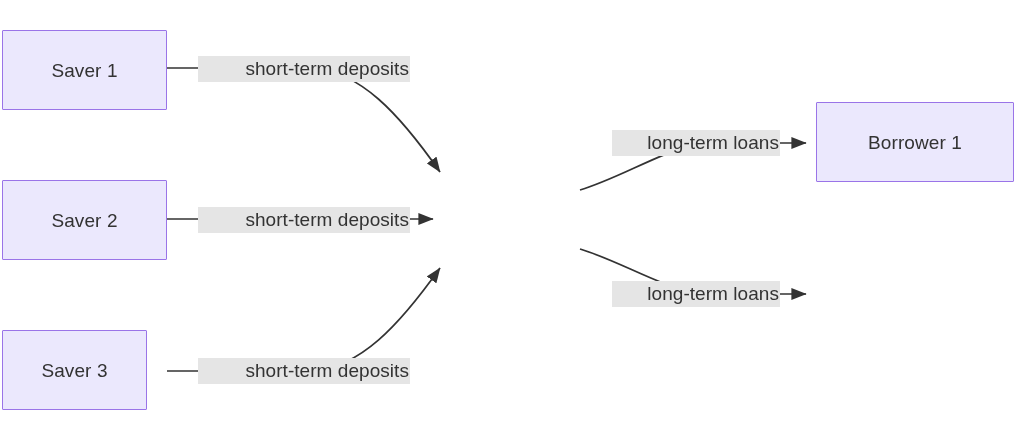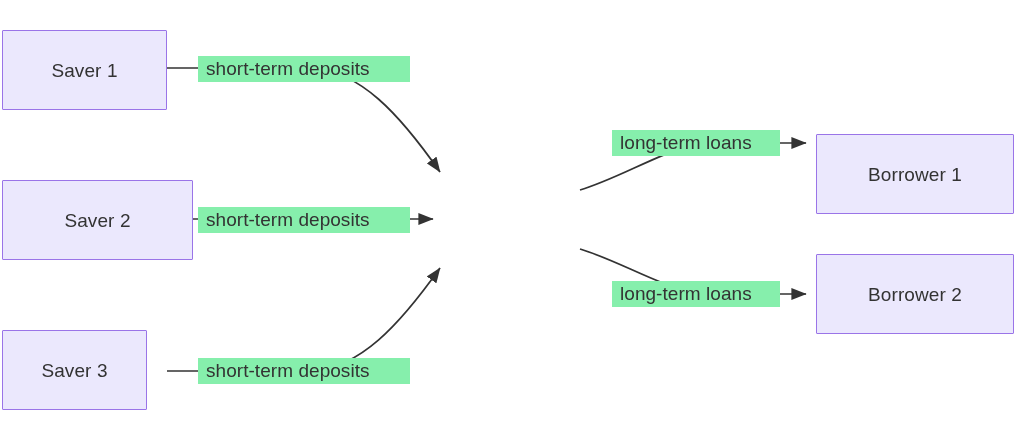--- a/index.html
+++ b/index.html
@@ -37,27 +37,27 @@
     justify-content: center;
     color: #333333;
     font-size: 19px;
     line-height: 1;
     letter-spacing: 0.1px;
     white-space: nowrap;
   }
   .edge-label {
     position: absolute;
     box-sizing: border-box;
-    background: #86efac;
+    background: #e5e5e5;
     color: #333333;
     font-size: 19px;
     line-height: 26px;
     white-space: nowrap;
-    text-align: left;
-    padding: 0 8px;
+    text-align: right;
+    padding: 0 1px;
     letter-spacing: 0.05px;
   }
 </style>
 </head>
 <body>
 
 <div id="diagram-root">
 
   <svg id="edge-layer" viewBox="0 0 1026 425" width="1026" height="425" xmlns="http://www.w3.org/2000/svg">
     <defs>
@@ -74,36 +74,33 @@
 
     <path d="M 580,190 C 620,178 660,152 700,143 L 806,143" fill="none" stroke="#333333" stroke-width="1.7" marker-end="url(#arrowhead)"></path>
 
     <path d="M 580,249 C 620,261 660,287 700,294 L 806,294" fill="none" stroke="#333333" stroke-width="1.7" marker-end="url(#arrowhead)"></path>
   </svg>
 
   <div class="node" style="left:2px; top:30px; width:165px; height:80px;">
     <span>Saver 1</span>
   </div>
 
-  <div class="node" style="left:2px; top:180px; width:191px; height:80px;">
+  <div class="node" style="left:2px; top:180px; width:165px; height:80px;">
     <span>Saver 2</span>
   </div>
 
   <div class="node" style="left:2px; top:330px; width:145px; height:80px;">
     <span>Saver 3</span>
   </div>
 
 
-  <div class="node" style="left:816px; top:102px; width:198px; height:80px;margin-top:32px;">
+  <div class="node" style="left:816px; top:102px; width:198px; height:80px;">
     <span>Borrower 1</span>
   </div>
 
-  <div class="node" style="left:816px; top:254px; width:198px; height:80px;">
-    <span>Borrower 2</span>
-  </div>
 
   <div class="edge-label" style="left:198px; top:56px; width:212px; height:26px;">short-term deposits</div>
 
   <div class="edge-label" style="left:198px; top:207px; width:212px; height:26px;">short-term deposits</div>
 
   <div class="edge-label" style="left:198px; top:358px; width:212px; height:26px;">short-term deposits</div>
 
   <div class="edge-label" style="left:612px; top:130px; width:168px; height:26px;">long-term loans</div>
 
   <div class="edge-label" style="left:612px; top:281px; width:168px; height:26px;">long-term loans</div>

